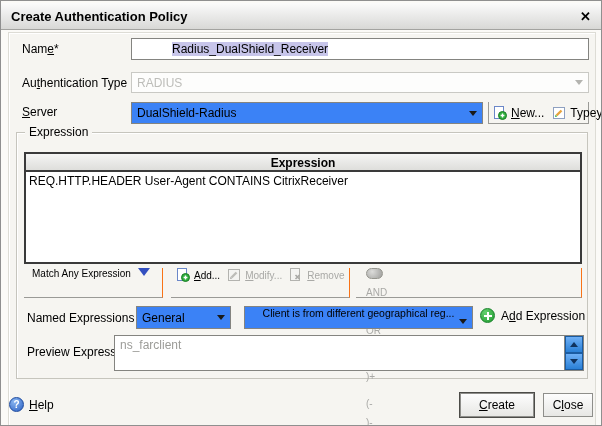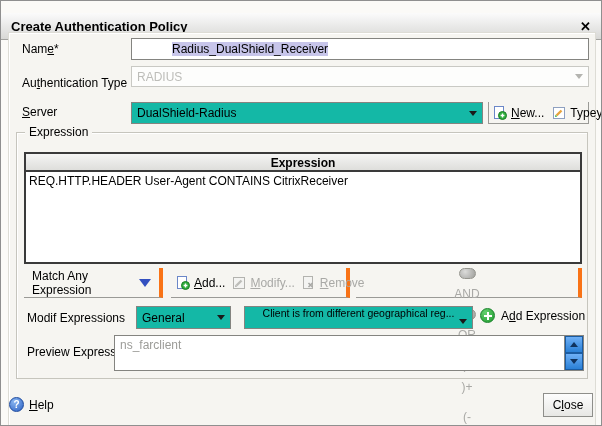--- a/index.html
+++ b/index.html
@@ -11,21 +11,21 @@
   }
   .dialog {
     position: relative;
     width: 602px; height: 426px;
     border: 1px solid #8f8f8f;
     background: #fbfaf7;
     overflow: hidden;
   }
   
   .titlebar {
-    position: absolute; left: 0; top: 12px; right: 0; height: 27px;
+    position: absolute; left: 0; top: 2px; right: 0; height: 27px;
     background: linear-gradient(#fbfbfb, #d8d8d6);
     border-bottom: 1px solid #a3a3a0;
     display: flex; align-items: center;
     padding: 0 10px;
     font-size: 13px; font-weight: 700;
   }
   .close-x { margin-left: auto; font-size: 13px; font-weight: 700; cursor: default; line-height: 1; }
   
   .panel {
     position: absolute; left: 7px; top: 31px; width: 588px; height: 418px;
@@ -36,21 +36,21 @@
   .lbl { position: absolute; white-space: nowrap; line-height: 15px; }
   .u { text-decoration: underline; }
   
   .textfield {
     position: absolute; background: #fff; border: 1px solid #848480;
     display: flex; align-items: center; padding: 0 4px; overflow: hidden;
   }
   .sel-text { background: #c7c5ea; white-space: nowrap; margin-left: 36px; }
   
   .combo {
-    position: absolute; background: #14b8a6; border: 1px solid #848480;
+    position: absolute; background: #3b82f6; border: 1px solid #848480;
     display: flex; align-items: center; padding: 0 5px; overflow: hidden;
   }
   .combo .val { white-space: nowrap; overflow: hidden; }
   .combo .arrow {
     margin-left: auto; flex: 0 0 auto;
     width: 0; height: 0;
     border-left: 4px solid transparent; border-right: 4px solid transparent;
     border-top: 5px solid #1a1a1a;
   }
   .combo.disabled { color: #bdbdb9; background: #fdfdfc; border-color: #c9c9c4; }
@@ -81,22 +81,22 @@
   .expr-header {
     height: 18px; line-height: 18px;
     background: linear-gradient(#f5f5f4, #dededb);
     border-bottom: 2px solid #3a3a3a;
     text-align: center; font-weight: 700;
   }
   .expr-row { padding: 2px 3px; white-space: nowrap; }
   
   .tool-group {
     position: absolute; top: 135px; height: 30px;
-    border-right: 4px solid #f97316; border-bottom: 1px solid #9a9a96;
-    display: flex; align-items: center; font-size: 12px;
+    border-right: 1px solid #f97316; border-bottom: 1px solid #9a9a96;
+    display: flex; align-items: flex-start; font-size: 10px;
   }
   .tri-blue {
     width: 0; height: 0;
     border-left: 6px solid transparent; border-right: 6px solid transparent;
     border-top: 8px solid #3350c0;
   }
   .pill {
     width: 17px; height: 11px; border-radius: 6px;
     background: radial-gradient(circle at 35% 30%, #dcdcda, #9d9d9a);
     border: 1px solid #96968f; flex: 0 0 auto;
@@ -175,21 +175,21 @@
   </div>
 
   <div class="panel">
 
     <span class="lbl" style="left:13px; top:9px;"><span>Nam</span><span class="u">e</span><span>*</span></span>
     <div class="textfield" style="left:122px; top:5px; width:458px; height:22px;">
       <span class="sel-text">Radius_DualShield_Receiver</span>
     </div>
 
     <span class="lbl" style="left:13px; top:43px;"><span>Au</span><span class="u">t</span><span>hentication Type</span></span>
-    <div class="combo disabled" style="left:122px; top:33px; width:458px; height:21px;gap:40px;">
+    <div class="combo disabled" style="left:122px; top:39px; width:458px; height:21px;gap:40px;">
       <span class="val">RADIUS</span>
       <span class="arrow"></span>
     </div>
 
     <span class="lbl" style="left:13px; top:72px;"><span></span><span class="u">S</span><span>erver</span></span>
     <div class="combo" style="left:122px; top:69px; width:352px; height:22px;">
       <span class="val">DualShield-Radius</span>
       <span class="arrow"></span>
     </div>
     <div class="btn-strip" style="left:479px; top:69px; width:101px; height:22px;">
@@ -256,21 +256,21 @@
         <span class="pill"></span>
         <span>OR</span>
         <span style="width:6px;"></span>
         <span>(+</span>
         <span>)+</span>
         <span style="width:8px;"></span>
         <span>(-</span>
         <span>)-</span>
       </div>
 
-      <span class="lbl" style="left:10px; top:178px;">Modif Expressions</span>
+      <span class="lbl" style="left:10px; top:178px;">Named Expressions</span>
       <div class="combo" style="left:119px; top:173px; width:95px; height:23px;">
         <span class="val">General</span>
         <span class="arrow"></span>
       </div>
       <div class="combo" style="left:227px; top:173px; width:229px; height:23px; font-size:10.5px;flex-direction:column;">
         <span class="val">Client is from different geographical reg...</span>
         <span class="arrow"></span>
       </div>
       <span class="flat-btn" style="position:absolute; left:463px; top:175px; gap:6px;">
         <span class="green-plus"></span>
@@ -291,19 +291,22 @@
       </div>
     </div>
   </div>
 
   <div class="footer">
     <span class="help-link">
       <span class="help-icon">?</span>
       <span><span></span><span class="u">H</span><span>elp</span></span>
     </span>
     <span class="footer-btns">
+      <span class="btn btn-create">
+          <span><span></span><span class="u">C</span><span>reate</span></span>
+        </span>
       <span class="btn btn-close">
           <span><span>C</span><span class="u">l</span><span>ose</span></span>
         </span>
     </span>
   </div>
 
 </div>
 
 </body></html>

